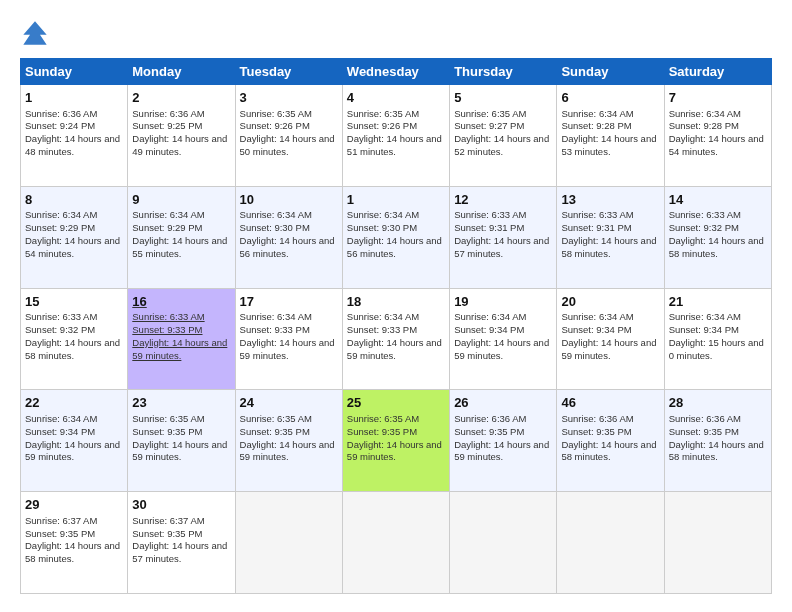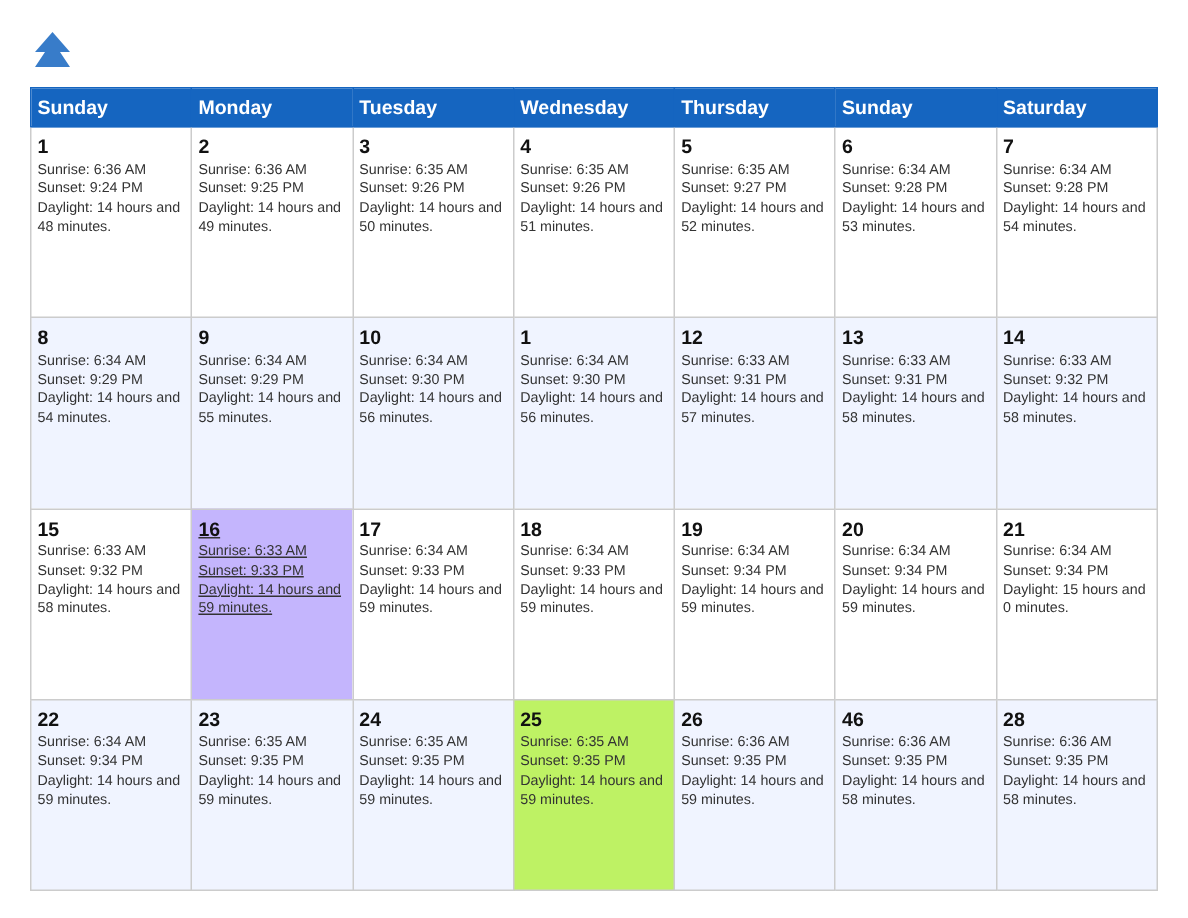--- a/index.html
+++ b/index.html
@@ -157,15 +157,24 @@
         </tr>
         <tr class="week-row-alt">
           <td style="background: rgb(240, 244, 255); margin-left: 47px;"><span class="day-num">22</span>Sunrise: 6:34 AM<br>Sunset: 9:34 PM<br>Daylight: 14 hours and 59 minutes.</td>
           <td style="background: rgb(240, 244, 255);"><span class="day-num">23</span>Sunrise: 6:35 AM<br>Sunset: 9:35 PM<br>Daylight: 14 hours and 59 minutes.</td>
           <td style="background: rgb(240, 244, 255);"><span class="day-num">24</span>Sunrise: 6:35 AM<br>Sunset: 9:35 PM<br>Daylight: 14 hours and 59 minutes.</td>
           <td style="background: #bef264;"><span class="day-num">25</span>Sunrise: 6:35 AM<br>Sunset: 9:35 PM<br>Daylight: 14 hours and 59 minutes.</td>
           <td style="background: rgb(240, 244, 255);"><span class="day-num">26</span>Sunrise: 6:36 AM<br>Sunset: 9:35 PM<br>Daylight: 14 hours and 59 minutes.</td>
           <td style="background: rgb(240, 244, 255);"><span class="day-num">46</span>Sunrise: 6:36 AM<br>Sunset: 9:35 PM<br>Daylight: 14 hours and 58 minutes.</td>
           <td style="background: rgb(240, 244, 255); margin-top: 40px;"><span class="day-num">28</span>Sunrise: 6:36 AM<br>Sunset: 9:35 PM<br>Daylight: 14 hours and 58 minutes.</td>
         </tr>
+        <tr class="week-row">
+          <td style="background: rgb(255, 255, 255);"><span class="day-num">29</span>Sunrise: 6:37 AM<br>Sunset: 9:35 PM<br>Daylight: 14 hours and 58 minutes.</td>
+          <td style="background: rgb(255, 255, 255);"><span class="day-num">30</span>Sunrise: 6:37 AM<br>Sunset: 9:35 PM<br>Daylight: 14 hours and 57 minutes.</td>
+          <td class="empty"></td>
+          <td class="empty"></td>
+          <td class="empty"></td>
+          <td class="empty"></td>
+          <td class="empty"></td>
+        </tr>
       </tbody>
   </table>
 </div>
 
 </body></html>

